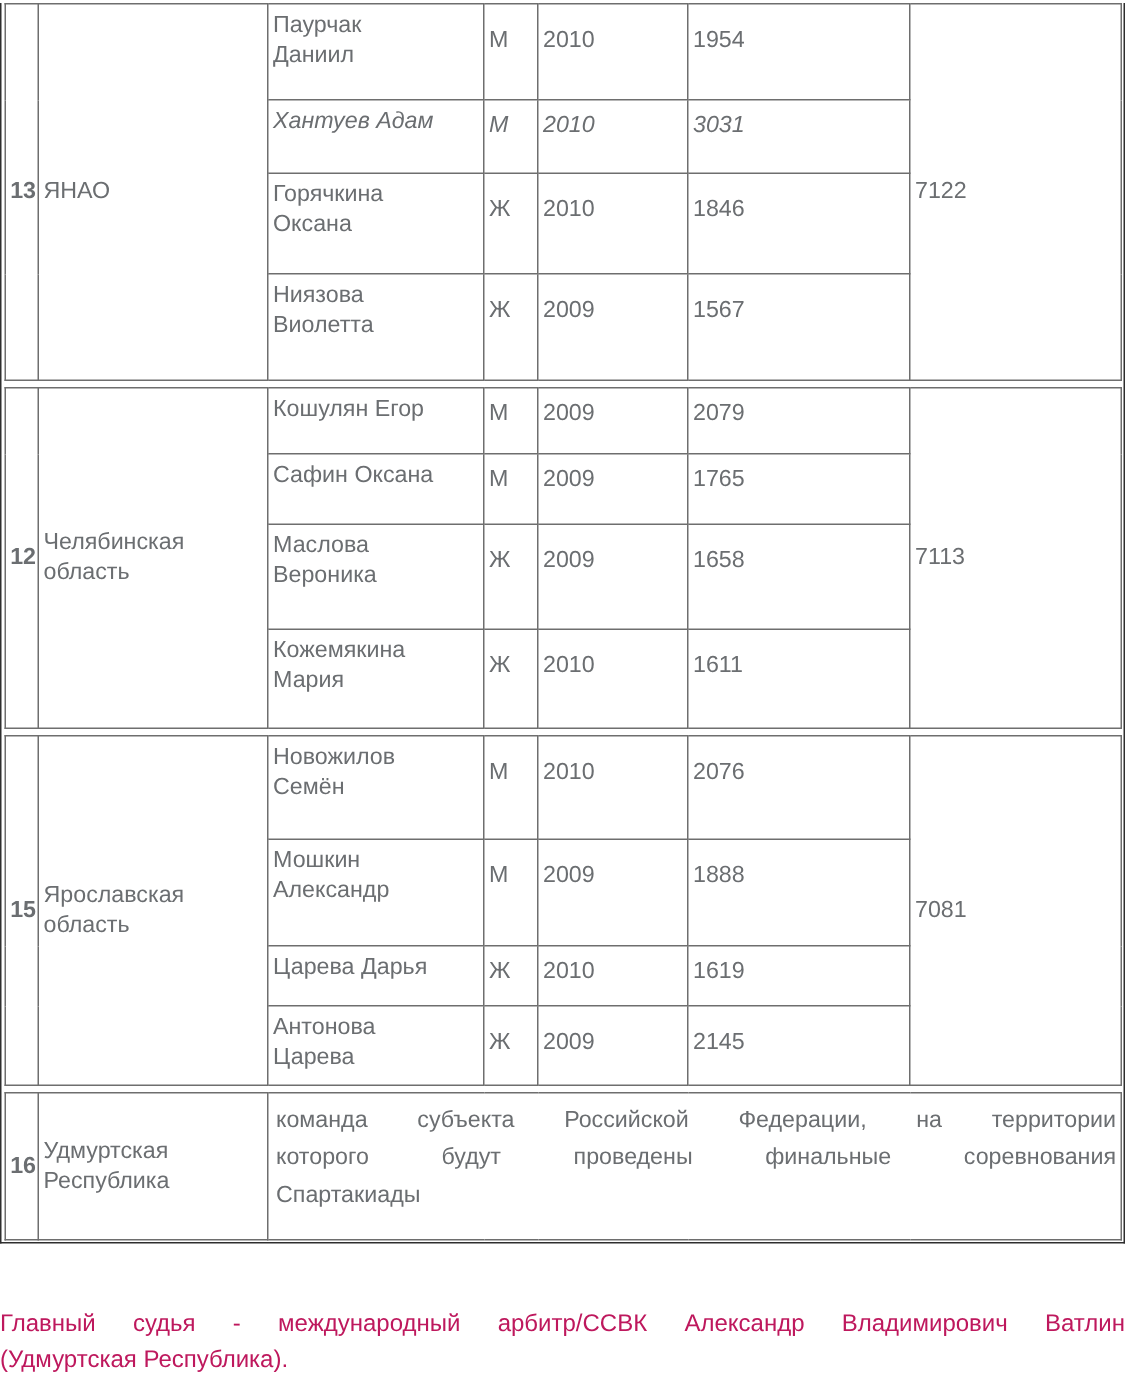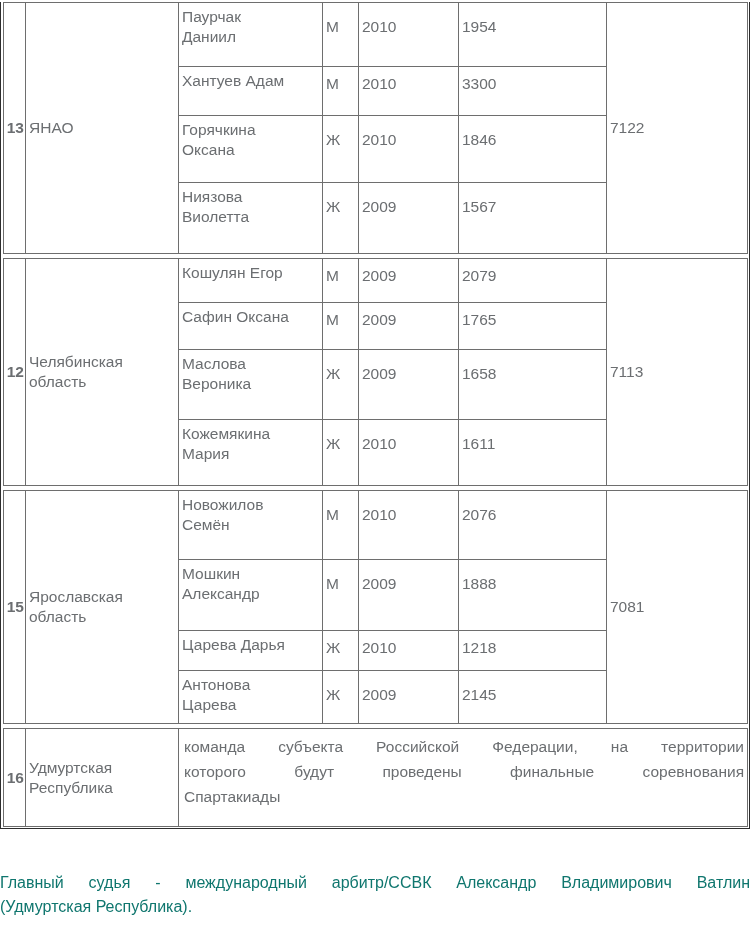--- a/index.html
+++ b/index.html
@@ -49,21 +49,21 @@
     padding: 5px 3px 2px 5px;
     white-space: pre-line;
     text-align: justify;
     text-align-last: justify;
     line-height: 25px;
   }
   .footer {
     margin-top: 42px;
     font-size: 16px;
     line-height: 24px;
-    color: #0f766e;
+    color: #be185d;
   }
   .footer .just { text-align: justify; text-align-last: justify; }
 </style>
 </head>
 <body>
 
 <div class="page">
   <div class="table-wrap">
       <table class="section">
         <colgroup>
@@ -79,25 +79,25 @@
           <tr class="twoline" style="height: 64px;">
             <td class="num" rowspan="4">13</td>
             <td class="region" rowspan="4">ЯНАО</td>
             <td class="name">Паурчак
 Даниил</td>
             <td class="meta">М</td>
             <td class="meta">2010</td>
             <td class="meta">1954</td>
             <td class="total" rowspan="4">7122</td>
           </tr>
-          <tr style="height: 49px;">
+          <tr style="height: 49px; font-style: italic;">
             <td class="name">Хантуев Адам</td>
             <td class="meta">М</td>
             <td class="meta">2010</td>
-            <td class="meta">3300</td>
+            <td class="meta">3031</td>
           </tr>
           <tr class="twoline" style="height: 67px;">
             <td class="name">Горячкина
 Оксана</td>
             <td class="meta">Ж</td>
             <td class="meta">2010</td>
             <td class="meta">1846</td>
           </tr>
           <tr class="twoline" style="height: 71px;">
             <td class="name">Ниязова
@@ -177,21 +177,21 @@
             <td class="name">Мошкин
 Александр</td>
             <td class="meta">М</td>
             <td class="meta">2009</td>
             <td class="meta">1888</td>
           </tr>
           <tr style="height: 40px;">
             <td class="name">Царева Дарья</td>
             <td class="meta">Ж</td>
             <td class="meta">2010</td>
-            <td class="meta">1218</td>
+            <td class="meta">1619</td>
           </tr>
           <tr class="twoline" style="height: 53px;">
             <td class="name">Антонова
 Царева</td>
             <td class="meta">Ж</td>
             <td class="meta">2009</td>
             <td class="meta">2145</td>
           </tr>
         </tbody>
       </table>

